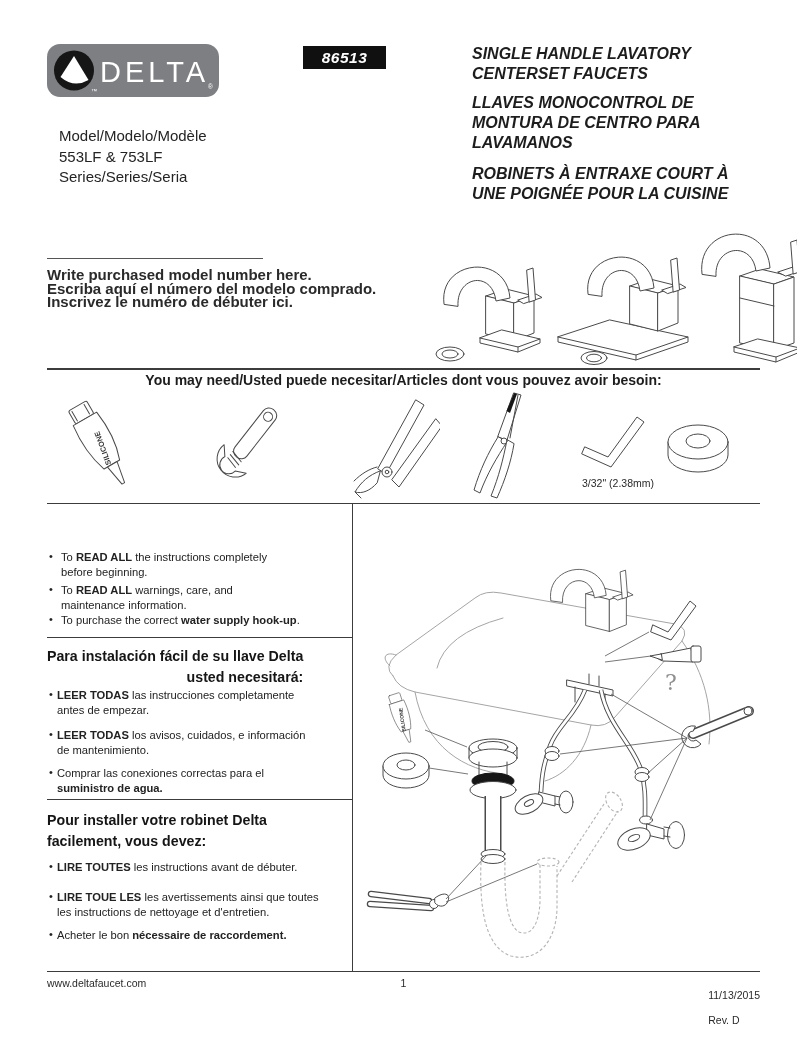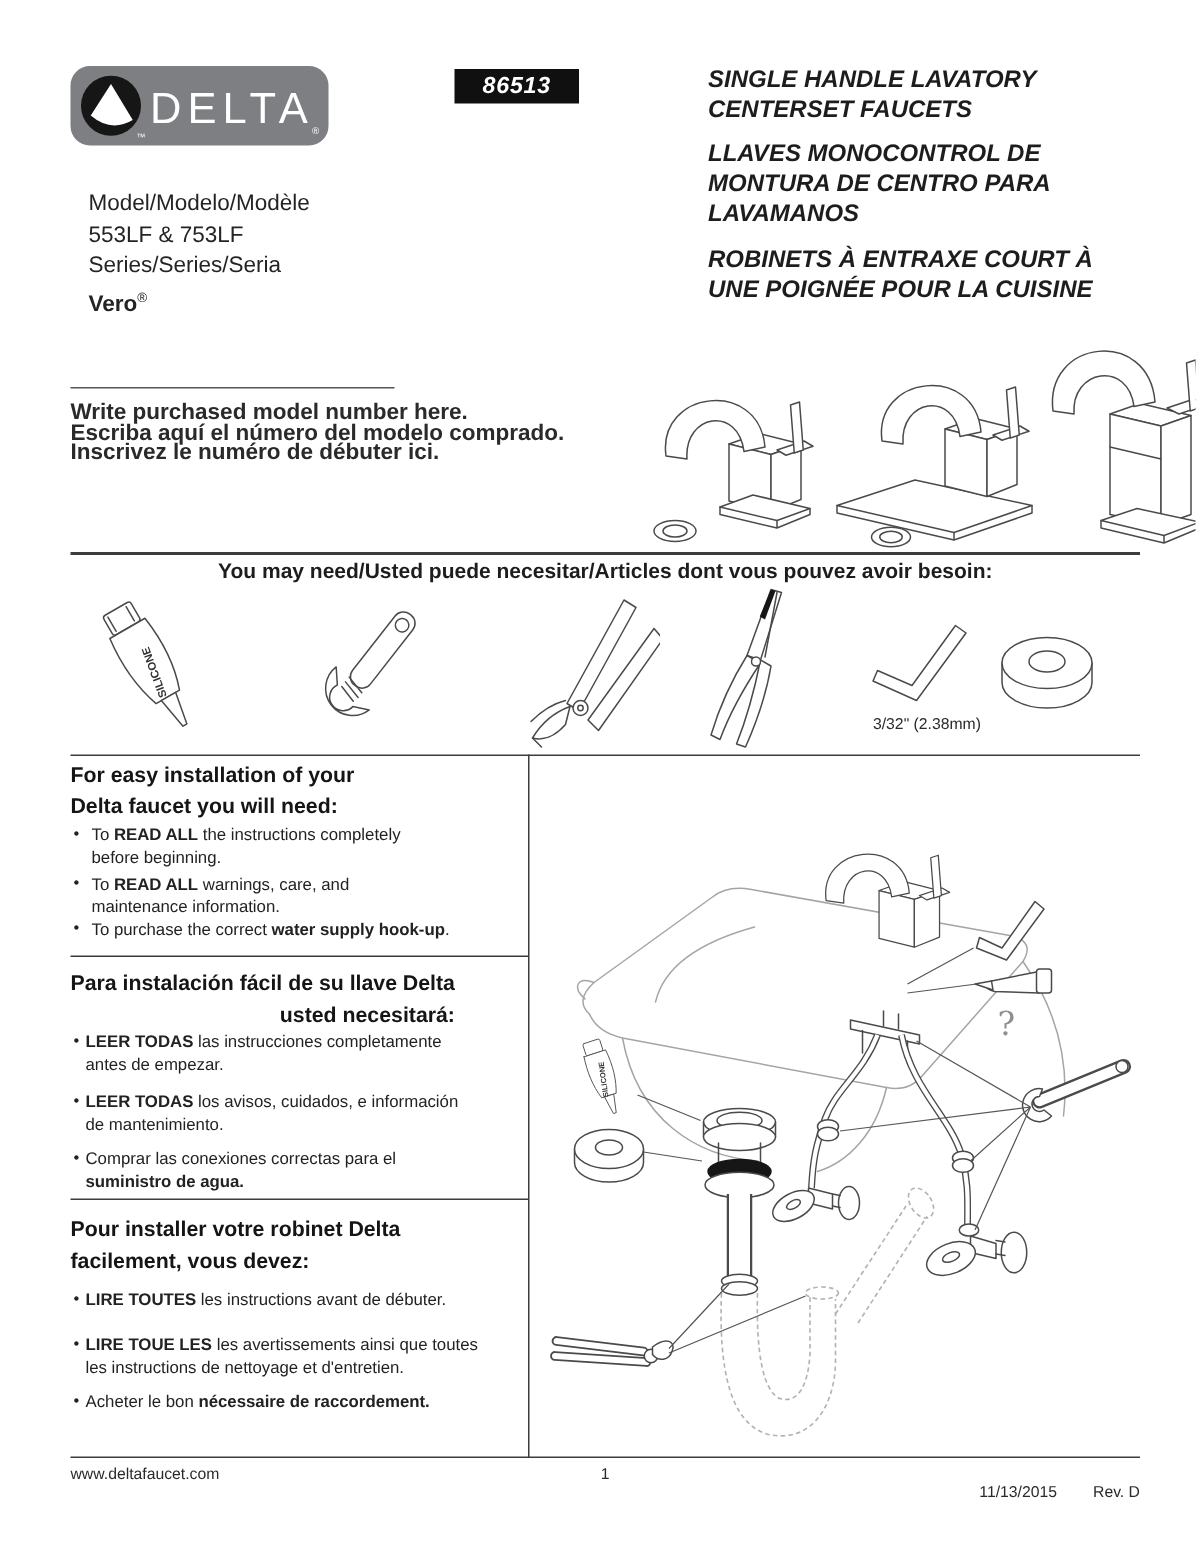--- a/index.html
+++ b/index.html
@@ -28,21 +28,21 @@
   .sec-title{position:absolute;left:0;font-weight:bold;font-size:14.2px;line-height:20.5px;color:#151515;white-space:pre-line;}
   .bullet-row{position:absolute;left:2px;display:flex;}
   .bullet-row .dot{width:12px;font-size:11px;flex:0 0 auto;color:#222;}
   .bullet-row.tight .dot{width:8px;}
   .btext{white-space:pre-line;font-size:11.2px;line-height:14.8px;color:#222;}
   .btext b{font-weight:bold;}
   .secline{position:absolute;left:0;width:305px;border-top:1px solid #3c3c3c;}
   
   .footer{left:47px;top:977px;width:713px;font-size:10.5px;color:#2a2a2a;}
   .footer .c{position:absolute;left:0;width:713px;text-align:center;}
-  .footer .r{position:absolute;right:0;display:flex;gap:24px;}
+  .footer .r{position:absolute;right:0;display:flex;gap:13px;flex-direction:column;}
   svg{display:block;}
   svg .ln{stroke:#4a4a4a;stroke-width:1;fill:none;stroke-linejoin:round;stroke-linecap:round;}
   svg .wf{stroke:#4a4a4a;stroke-width:1;fill:#fff;stroke-linejoin:round;stroke-linecap:round;}
   svg .lt{stroke:#a5a5a5;stroke-width:1;fill:none;stroke-linejoin:round;stroke-linecap:round;}
   svg .ltd{stroke:#b3b3b3;stroke-width:1.1;fill:none;stroke-dasharray:3 2.2;stroke-linejoin:round;}
   svg .ldr{stroke:#555;stroke-width:.8;fill:none;}
 </style>
 </head>
 <body>
 
@@ -65,21 +65,20 @@
   <div class="av htitle pre" style="top:93px;">LLAVES MONOCONTROL DE
 MONTURA DE CENTRO PARA
 LAVAMANOS</div>
   <div class="av htitle pre" style="top:164px;">ROBINETS À ENTRAXE COURT À
 UNE POIGNÉE POUR LA CUISINE</div>
 
   <div class="av modelblk">
     <div>Model/Modelo/Modèle</div>
     <div>553LF &amp; 753LF</div>
     <div>Series/Series/Seria</div>
-    <div><span class="fam">Vero</span><sup>®</sup></div>
   </div>
 
   <div class="av writeline"></div>
   <div class="av writeblk">
     <div>Write purchased model number here.</div>
     <div>Escriba aquí el número del modelo comprado.</div>
     <div>Inscrivez le numéro de débuter ici.</div>
   </div>
 
   <svg class="av" style="left:422px;top:208px;" width="375" height="160" viewBox="0 0 375 160">
@@ -173,22 +172,20 @@
   <div class="av hexlabel">3/32" (2.38mm)</div>
 
   <svg class="av" style="left:660px;top:416px;" width="76" height="70" viewBox="0 0 76 70">
     <path class="wf" d="M8,26 v13 a30,17 0 0 0 60,0 v-13"></path>
     <ellipse class="wf" cx="38" cy="26" rx="30" ry="17"></ellipse>
     <ellipse class="wf" cx="38" cy="25" rx="12" ry="7"></ellipse>
   </svg>
 
   <div class="av leftcol">
 
-    <div class="sec-title" style="top:4px;">For easy installation of your
-Delta faucet you will need:</div>
     <div class="bullet-row" style="top:47px;">
       <span class="dot">•</span>
       <span class="btext"><span>To </span><b>READ ALL</b><span> the instructions completely
 before beginning.</span></span>
     </div>
     <div class="bullet-row" style="top:80px;">
       <span class="dot">•</span>
       <span class="btext"><span>To </span><b>READ ALL</b><span> warnings, care, and
 maintenance information.</span></span>
     </div>

